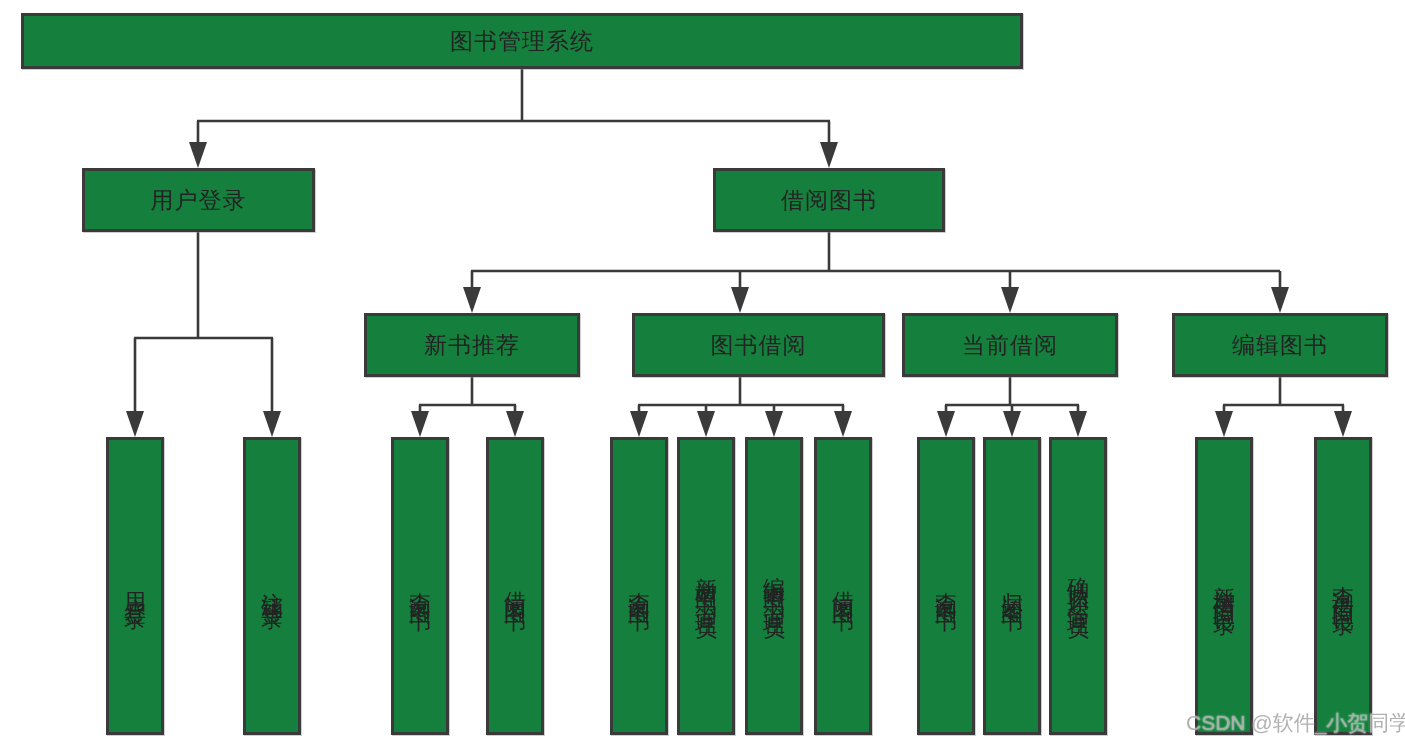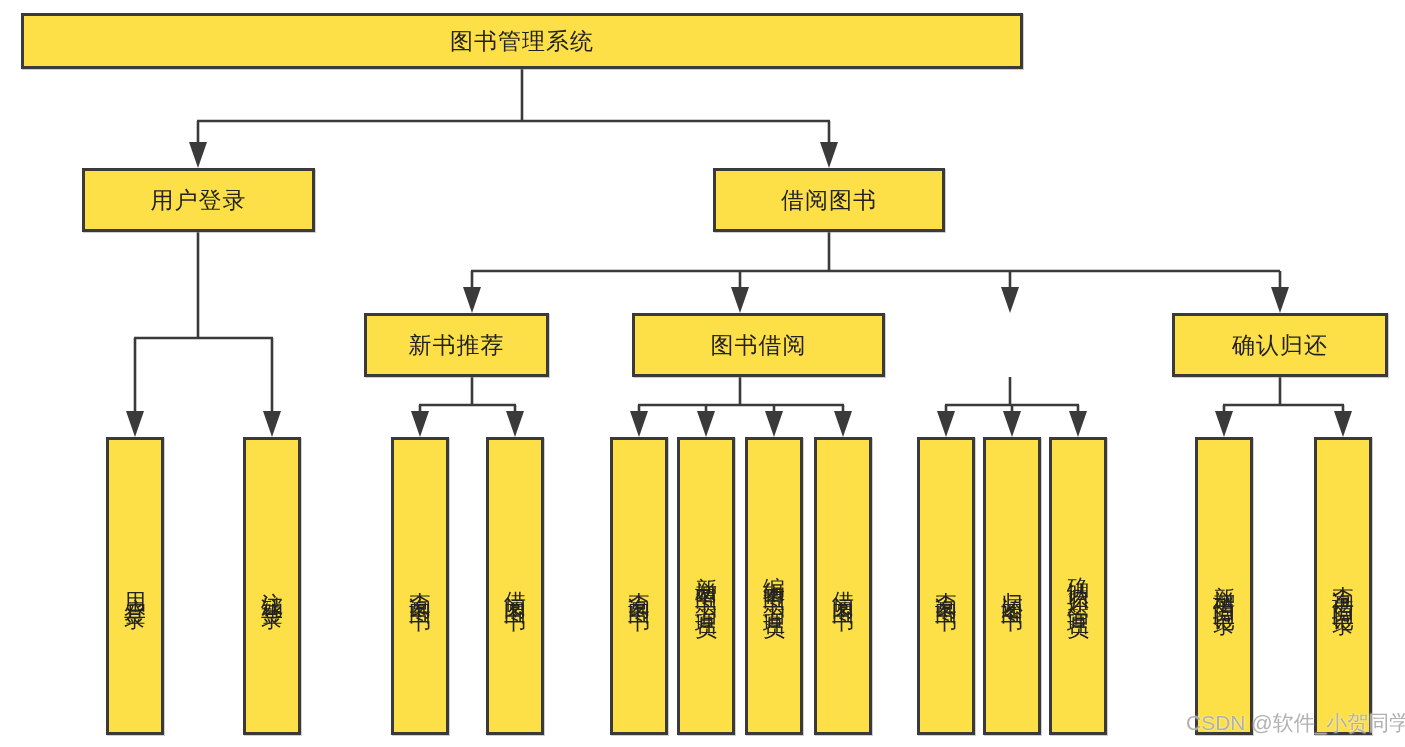--- a/index.html
+++ b/index.html
@@ -7,21 +7,21 @@
   .canvas {
     position:relative;
     width:1405px; height:747px;
     background:#ffffff;
     font-family:"Liberation Sans", sans-serif;
     overflow:hidden;
   }
   .wires { position:absolute; left:0; top:0; width:1405px; height:747px; }
   .box {
     position:absolute;
-    background:#fde047;
+    background:#15803d;
     border:3px solid #3a3a3a;
     display:flex;
     align-items:center;
     justify-content:center;
     color:#222222;
     box-shadow:1px 1px 0 rgba(150,150,150,0.45);
   }
   .h { font-size:23px; letter-spacing:1px; white-space:nowrap; }
   .v {
     width:58px; height:298px;
@@ -87,23 +87,24 @@
       <polygon points="1224,437 1215,411 1233,411"></polygon>
       <polygon points="1343,437 1334,411 1352,411"></polygon>
     </g>
   </svg>
 
   <div class="box h" style="left:21px;top:13px;width:1002px;height:56px">图书管理系统</div>
 
   <div class="box h" style="left:82px;top:168px;width:233px;height:64px">用户登录</div>
   <div class="box h" style="left:713px;top:168px;width:232px;height:64px">借阅图书</div>
 
-  <div class="box h" style="left:364px;top:313px;width:185px;height:64px">新书推荐</div>
+  <div class="box h" style="left:364px;top:313px;width:216px;height:64px">新书推荐</div>
   <div class="box h" style="left:632px;top:313px;width:253px;height:64px">图书借阅</div>
-  <div class="box h" style="left:1172px;top:313px;width:216px;height:64px">确认归还</div>
+  <div class="box h" style="left:902px;top:313px;width:216px;height:64px">当前借阅</div>
+  <div class="box h" style="left:1172px;top:313px;width:216px;height:64px">编辑图书</div>
 
   <div class="box v" style="left:106px;top:437px">用户登录</div>
   <div class="box v" style="left:243px;top:437px">注销登录</div>
 
   <div class="box v" style="left:391px;top:437px">查询图书</div>
   <div class="box v" style="left:486px;top:437px">借阅图书</div>
 
   <div class="box v" style="left:610px;top:437px">查询图书</div>
   <div class="box v" style="left:677px;top:437px">新增图书（管理员）</div>
   <div class="box v" style="left:745px;top:437px">编辑图书（管理员）</div>

